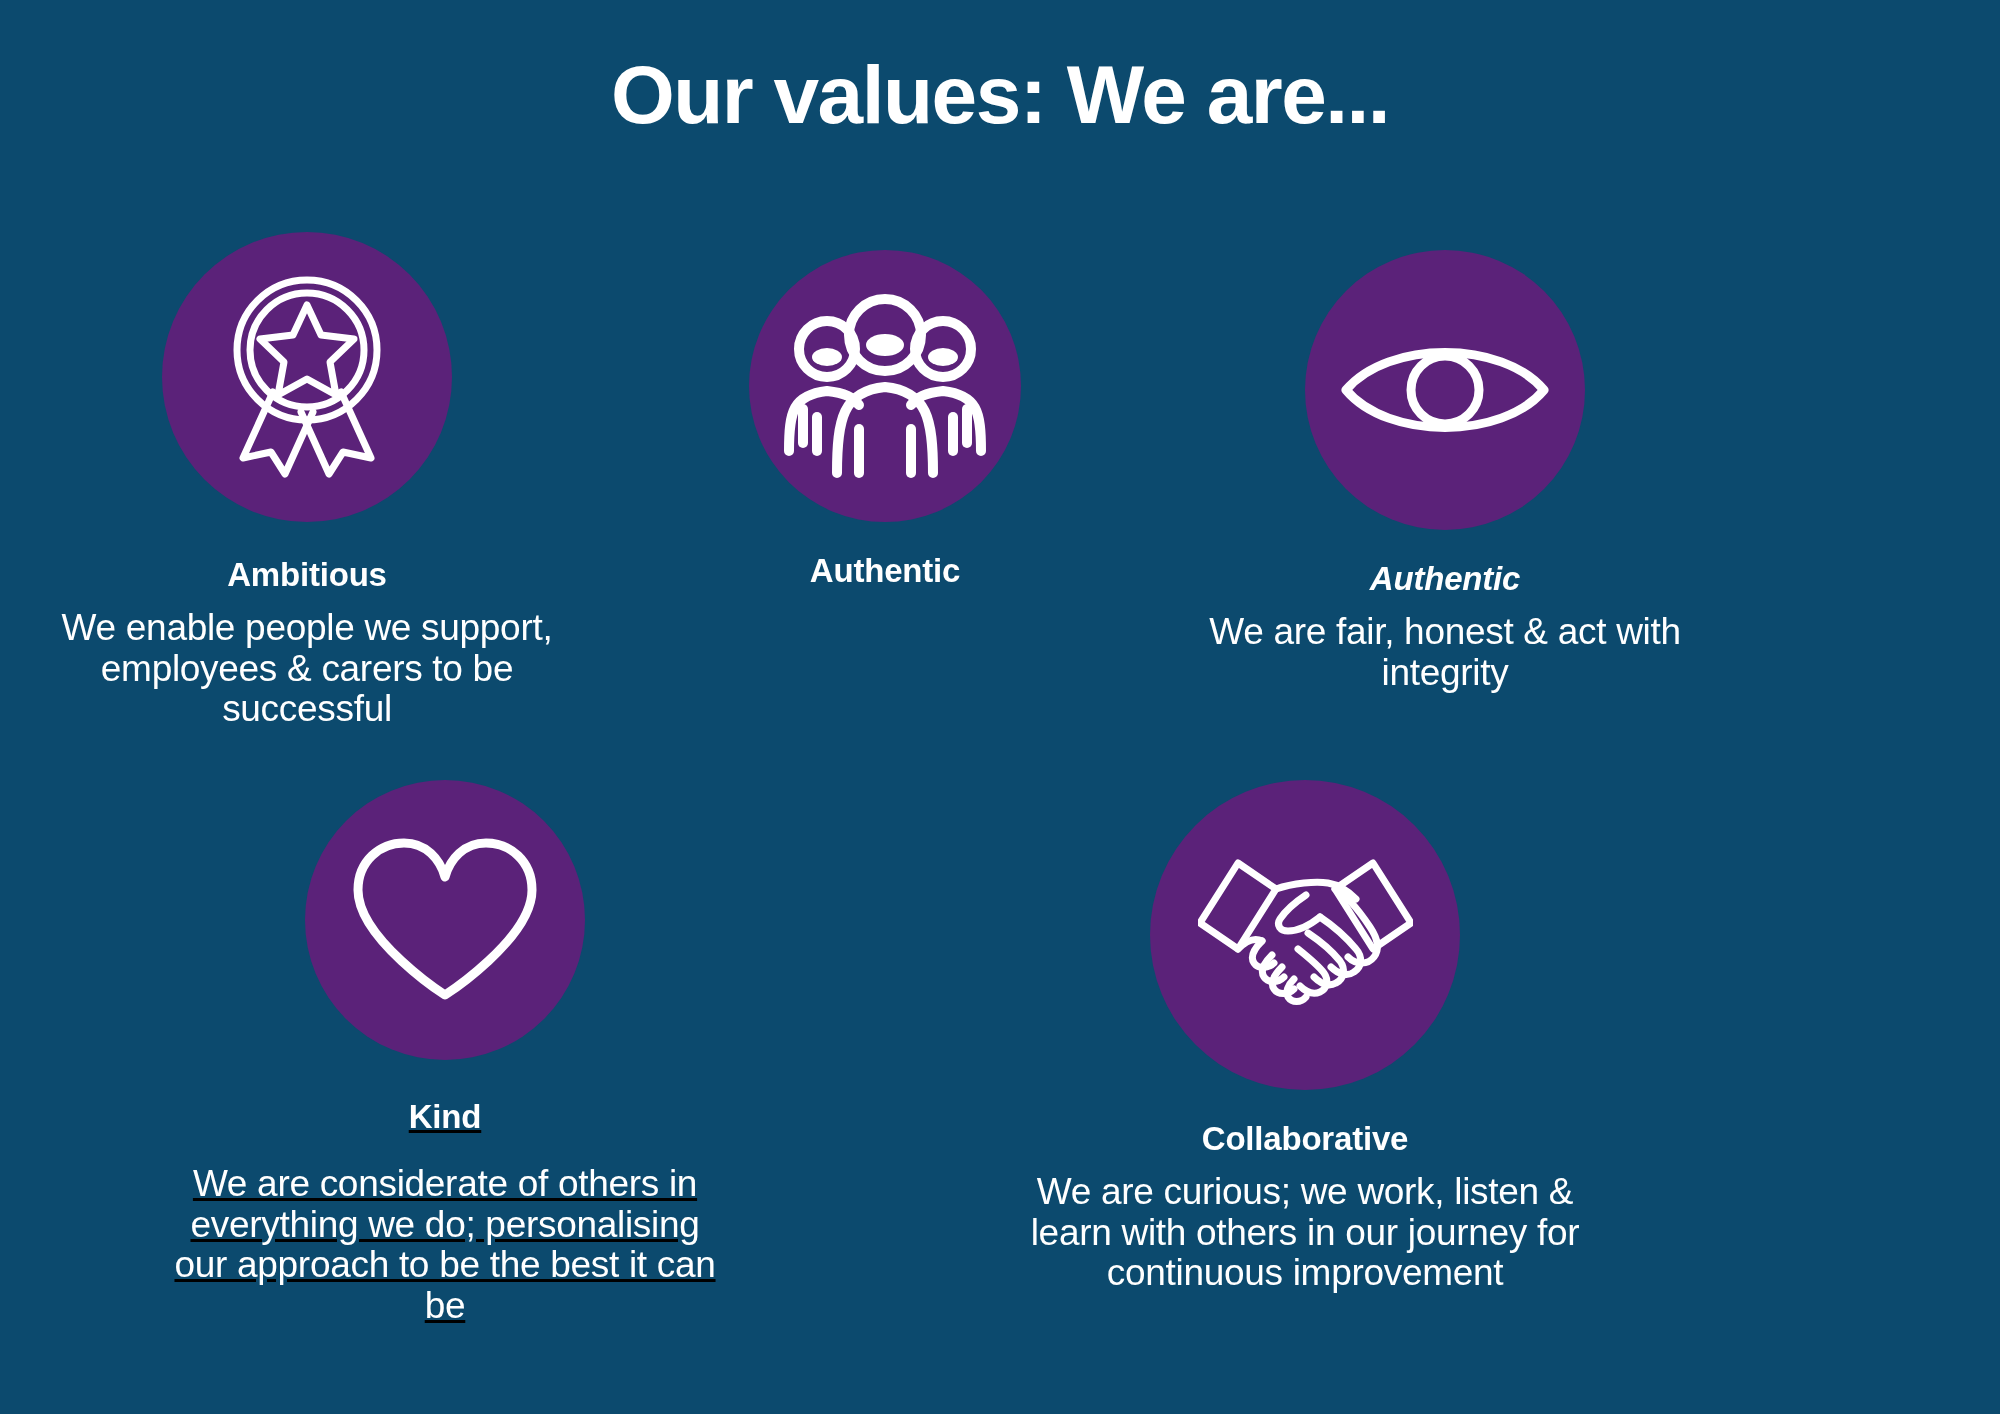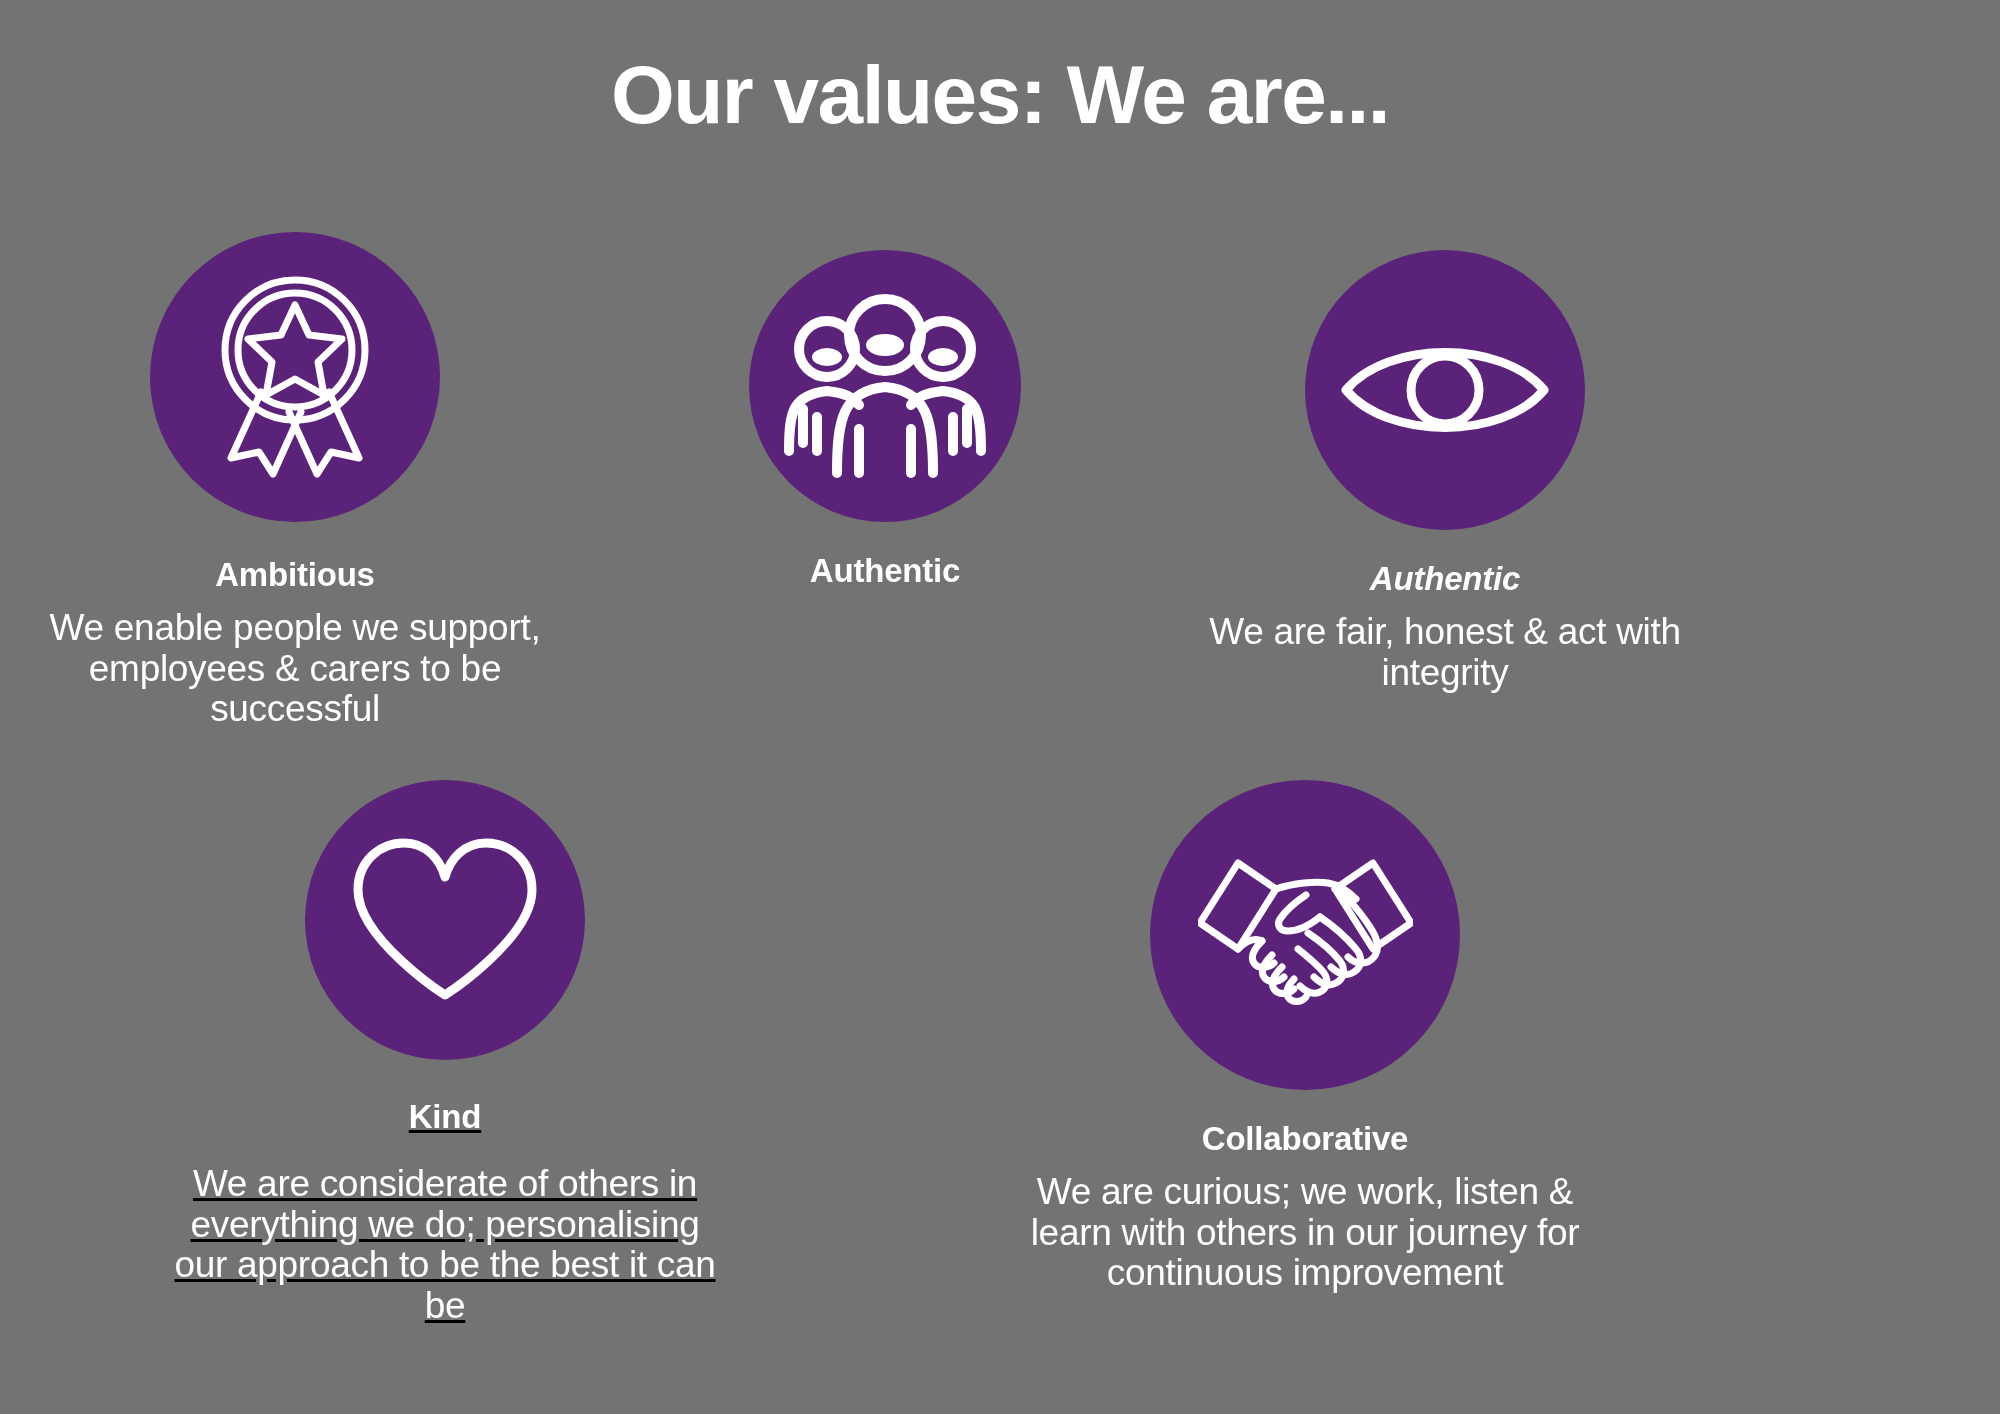--- a/index.html
+++ b/index.html
@@ -5,21 +5,21 @@
   * { margin:0; padding:0; box-sizing:border-box; }
   html, body {
     width:2000px; height:1414px;
     background:#0a6ba6;
     font-family:"Liberation Sans", sans-serif;
     overflow:hidden;
   }
   #board {
     position:relative;
     width:2000px; height:1414px;
-    background:#737373;
+    background:#0c4a6e;
   }
 
   
   .title {
     position:absolute;
     top:52px; left:0; width:2000px;
     text-align:center;
     color:#ffffff;
     font-size:82px;
     font-weight:bold;
@@ -49,21 +49,21 @@
   }
   .vdesc {
     color:#ffffff;
     font-size:37px;
     font-weight:normal;
     line-height:1.1;
     letter-spacing:-0.3px;
   }
 
   
-  #card-ambitious   { left:10px;   top:232px;  width:570px; }
+  #card-ambitious   { left:22px;   top:232px;  width:570px; }
   #card-ambitious .badge   { width:290px; height:290px; }
   #card-ambitious .vname   { margin-top:34px; }
   #card-ambitious .vdesc   { margin-top:14px; }
 
   #card-inclusive   { left:600px;  top:250px;  width:570px; }
   #card-inclusive .badge   { width:272px; height:272px; }
   #card-inclusive .vname   { margin-top:30px; }
   #card-inclusive .vdesc   { margin-top:14px; }
 
   #card-authentic   { left:1160px; top:250px;  width:570px; }

